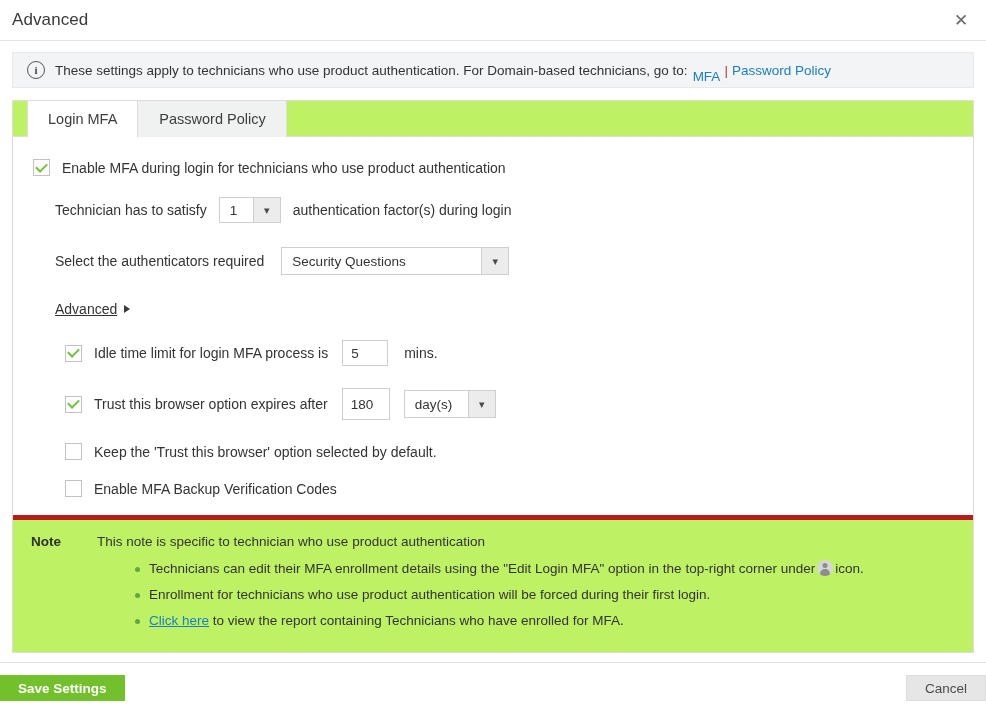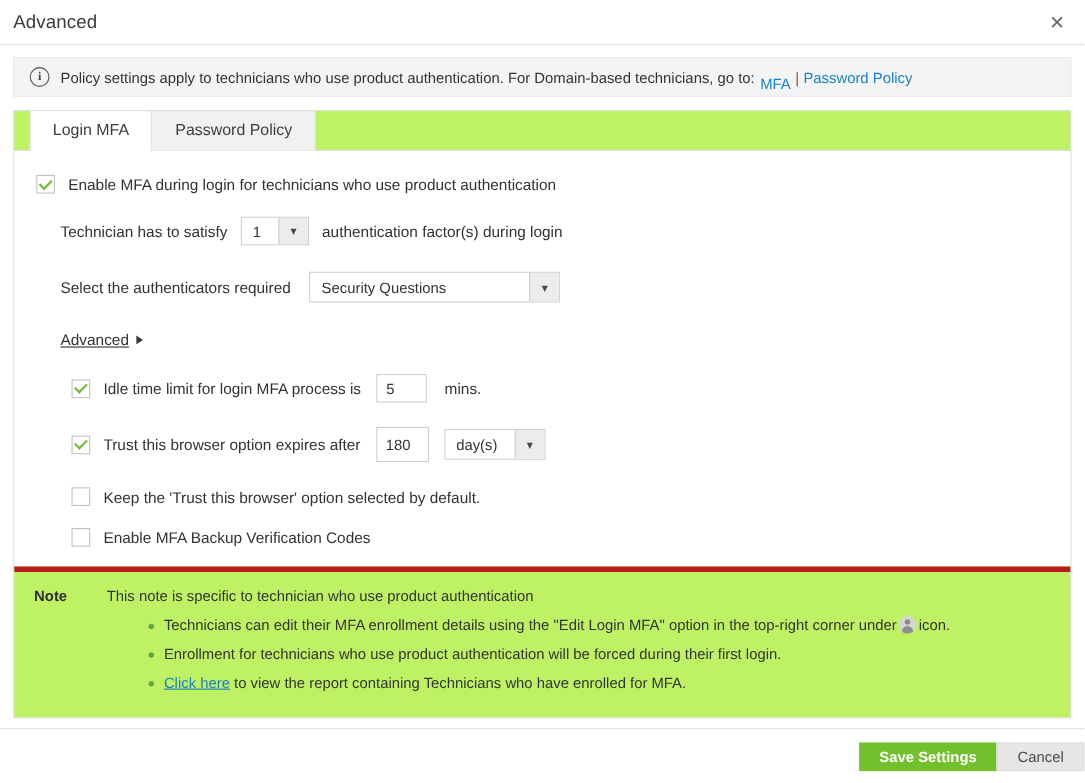--- a/index.html
+++ b/index.html
@@ -321,21 +321,21 @@
     right: 0;
     top: 662px;
     border-top: 1px solid #e0e0e0;
   }
   .footer {
     position: absolute;
     left: 0;
     right: 0;
     top: 675px;
     display: flex;
-    justify-content: flex-end;
+    justify-content: space-between;
   }
   .btn {
     border: none;
     height: 26px;
     padding: 0 18px;
     font-size: 13.5px;
     font-family: "Liberation Sans", sans-serif;
     cursor: pointer;
     box-sizing: border-box;
   }
@@ -355,21 +355,21 @@
 
 <div class="dialog">
 
   <div class="titlebar">
     <span class="titlebar-title">Advanced</span>
     <button class="close-btn">✕</button>
   </div>
 
   <div class="infobar">
     <span class="info-icon">i</span>
-    <span class="infobar-text">Policy settings apply to technicians who use product authentication. For Domain-based technicians, go to:</span>
+    <span class="infobar-text">These settings apply to technicians who use product authentication. For Domain-based technicians, go to:</span>
     <span class="link" style="margin-left:5px;margin-top:12px;">MFA</span>
     <span class="link-sep">|</span>
     <span class="link">Password Policy</span>
   </div>
 
   <div class="panel">
 
     <div class="tabbar">
       <div class="tab active">Login MFA</div>
       <div class="tab inactive">Password Policy</div>

